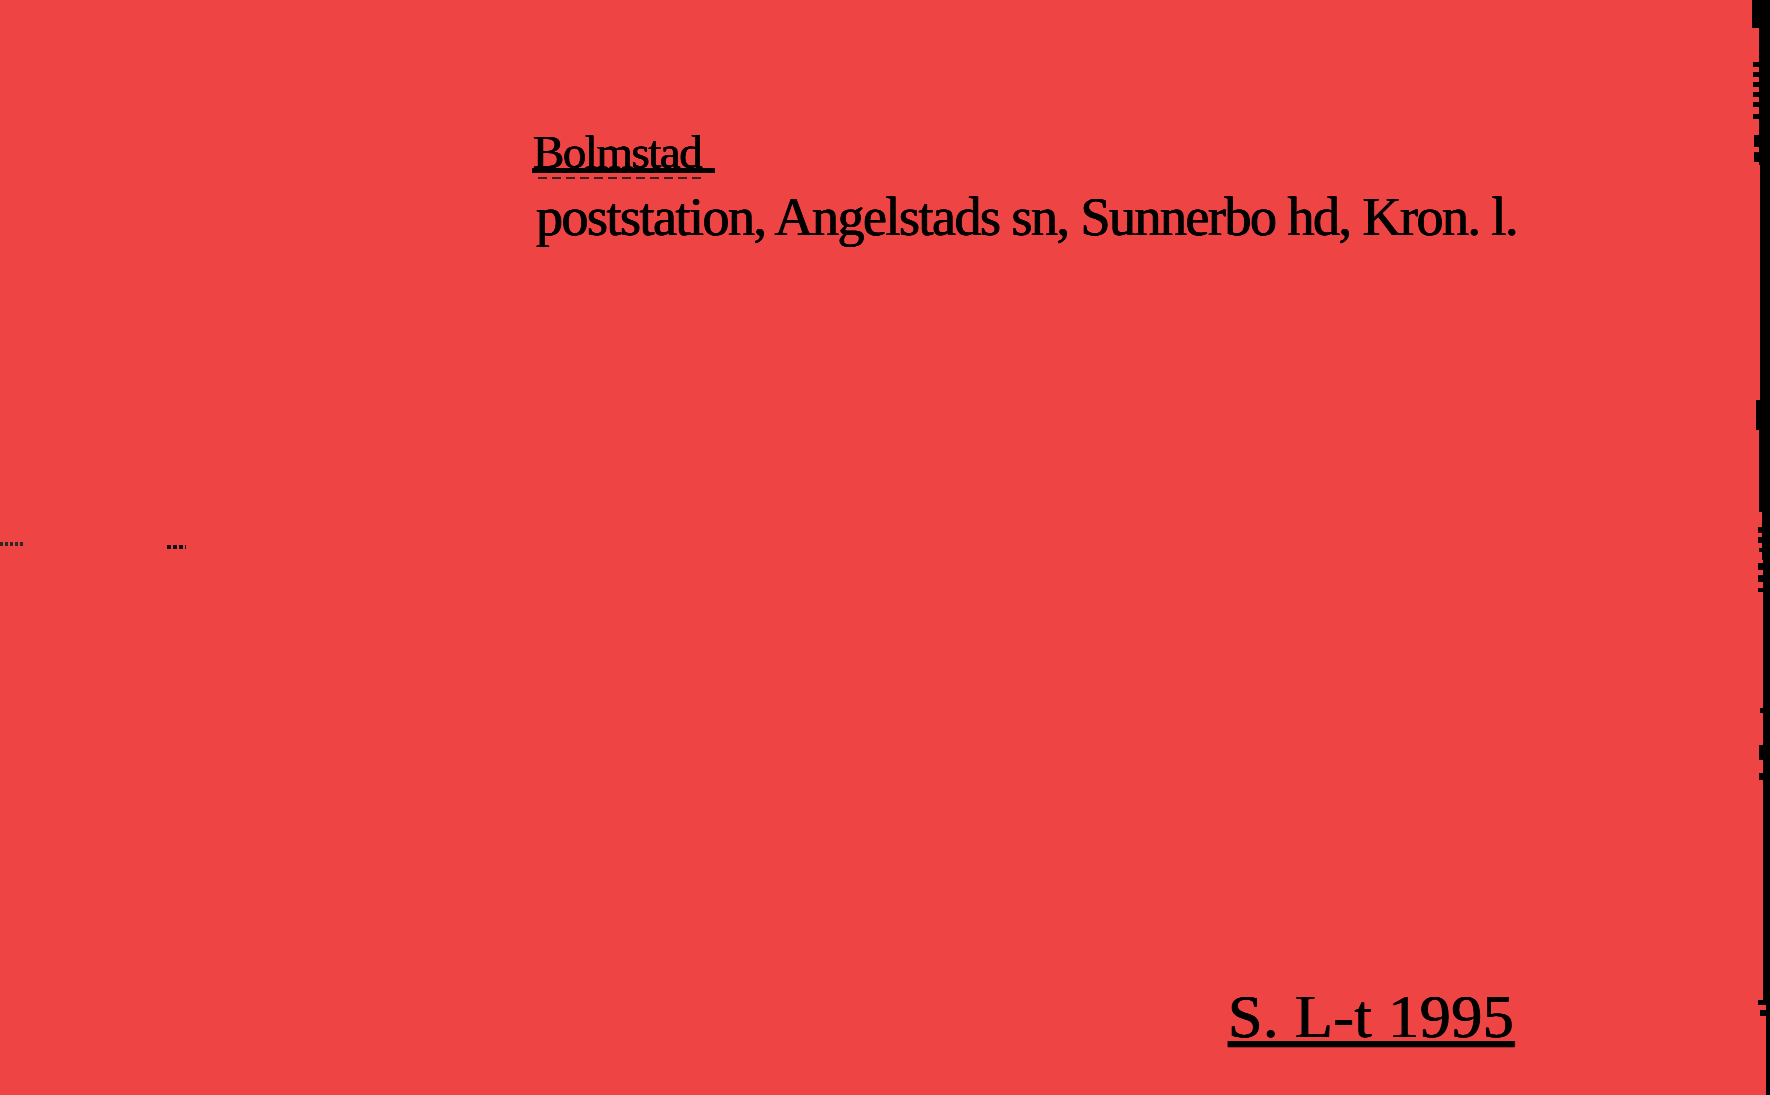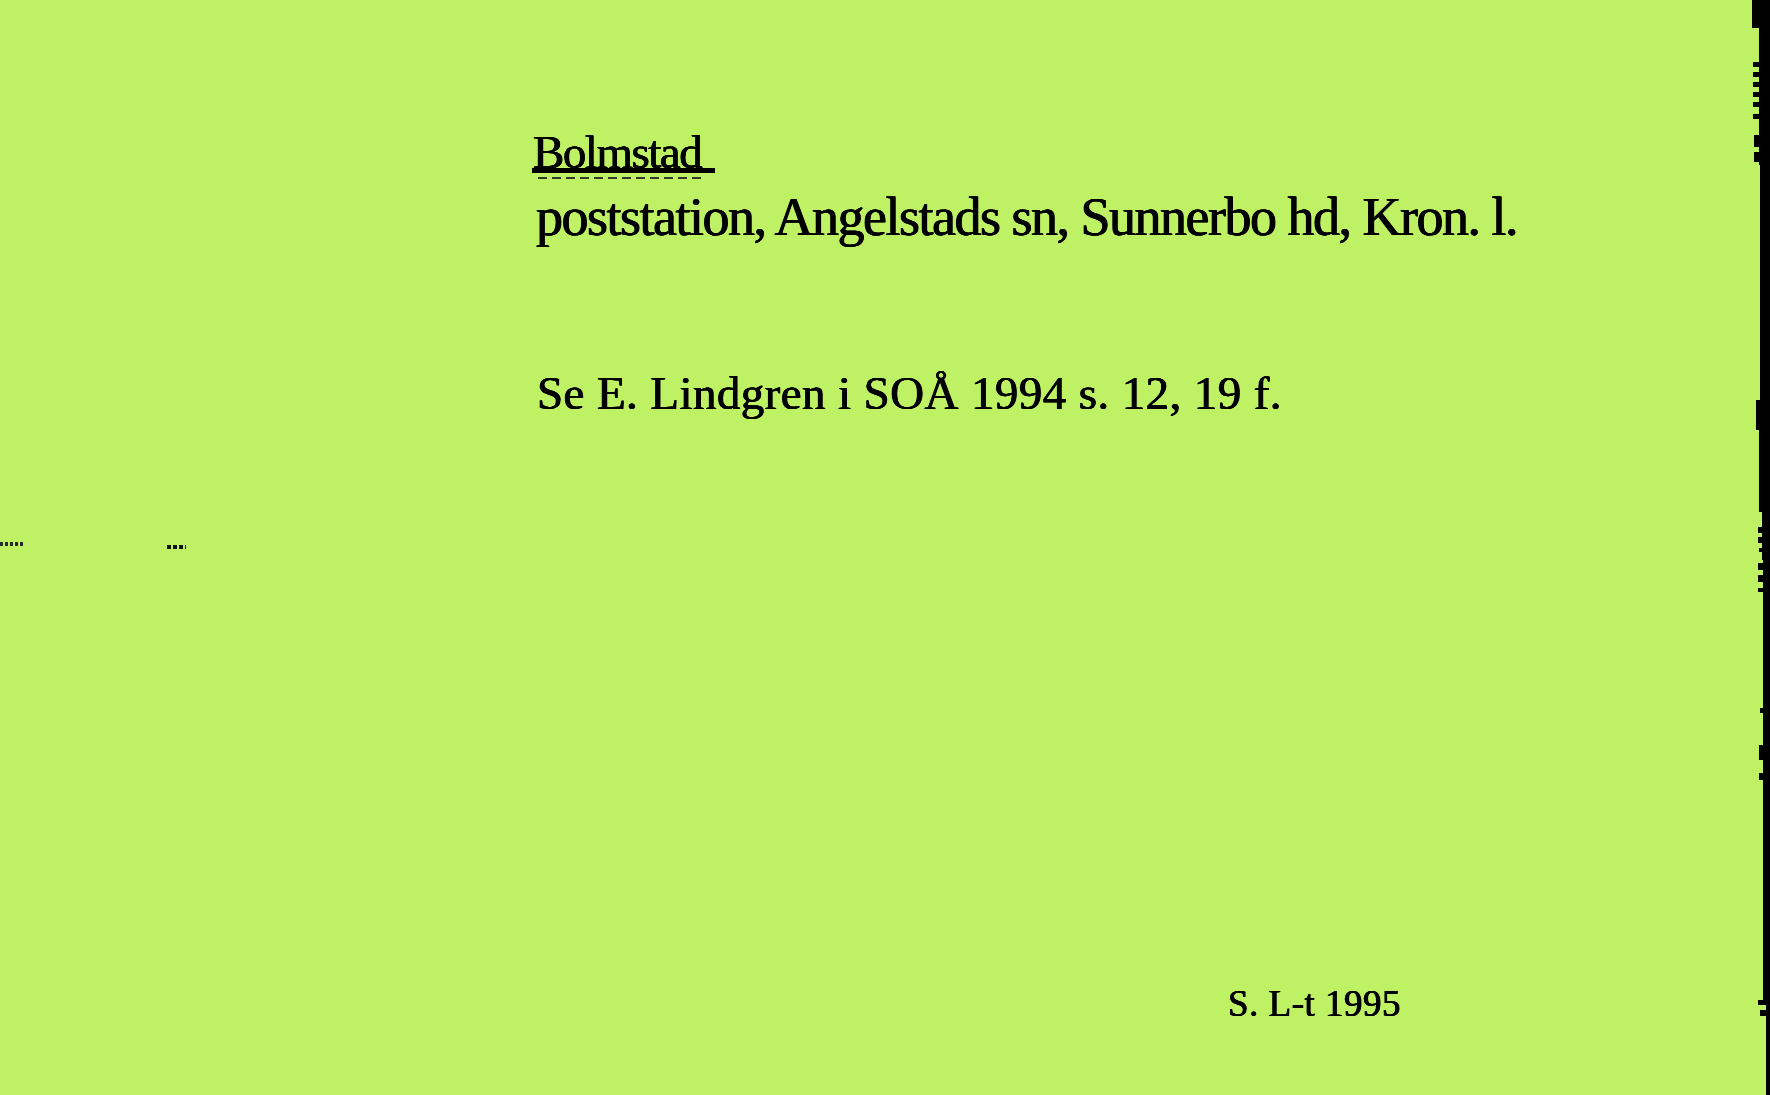--- a/index.html
+++ b/index.html
@@ -4,21 +4,21 @@
 <style>
   html, body {
     margin: 0;
     padding: 0;
     background: #ffffff;
   }
   .page {
     position: relative;
     width: 1770px;
     height: 1095px;
-    background: #bef264;
+    background: #ef4444;
     overflow: hidden;
     font-family: "Liberation Serif", "DejaVu Serif", serif;
     color: #000000;
   }
   .txt {
     position: absolute;
     line-height: 1;
     white-space: nowrap;
     color: #000;
     
@@ -55,22 +55,23 @@
   }
   .reference {
     left: 537px;
     top: 370px;
     font-size: 47px;
     letter-spacing: 0.4px;
   }
   .signature {
     left: 1228px;
     top: 985px;
-    font-size: 37px;
+    font-size: 62px;
     letter-spacing: 0.5px;
+    text-decoration: underline;
   }
   .smudge {
     position: absolute;
     height: 4px;
   }
   .smudge-1 {
     left: 0px;
     top: 542px;
     width: 23px;
     background: repeating-linear-gradient(90deg, #2a2a2a 0 3px, transparent 3px 5px);
@@ -94,21 +95,20 @@
 <body>
 
 <div class="page">
 
   <div class="txt title">Bolmstad</div>
   <div class="title-underline"></div>
   <div class="title-underline-echo"></div>
 
   <div class="txt location">poststation, Angelstads sn, Sunnerbo hd, Kron. l.</div>
 
-  <div class="txt reference">Se E. Lindgren i SOÅ 1994 s. 12, 19 f.</div>
 
   <div class="txt signature">S. L-t 1995</div>
 
   <div class="smudge smudge-1"></div>
   <div class="smudge smudge-2"></div>
 
   <svg class="scanbar" viewBox="0 0 25 1095" preserveAspectRatio="none" xmlns="http://www.w3.org/2000/svg">
     <polygon fill="#000" points="
       7,0 7,28 14,28 14,165 15,165 15,400 11,400 11,430 14,430 14,512
       17,512 17,560 18,560 18,1000 21,1000 21,1095 25,1095 25,0"></polygon>

